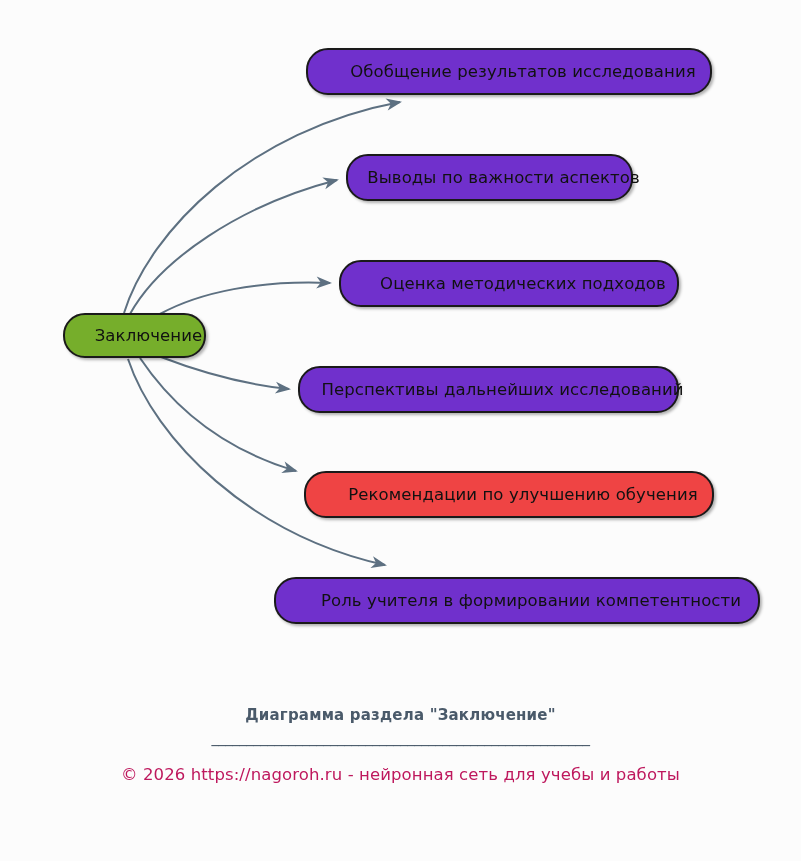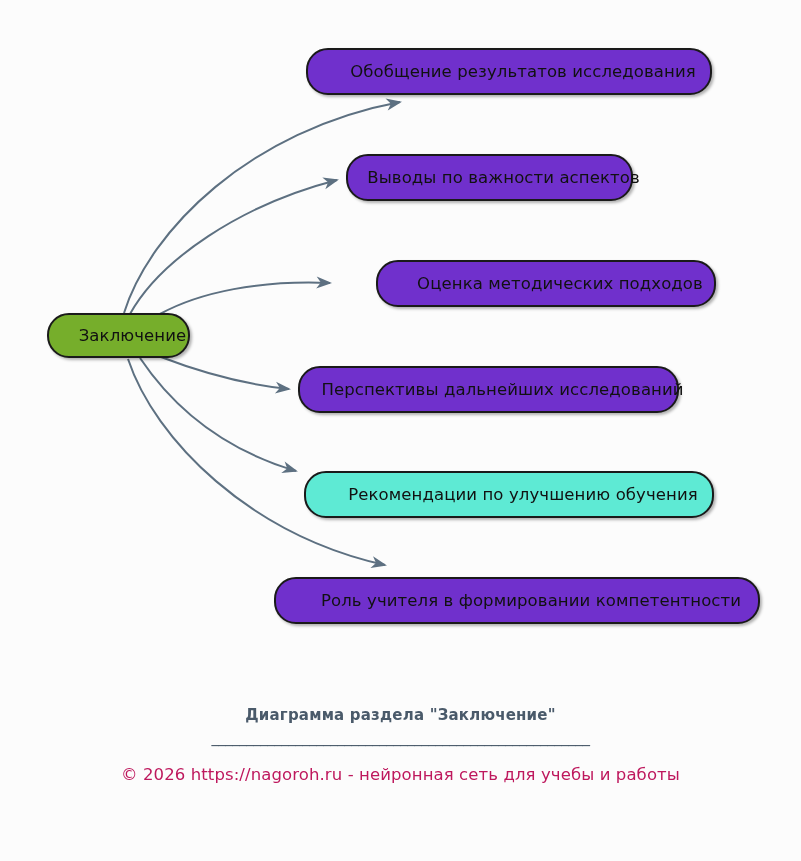--- a/index.html
+++ b/index.html
@@ -36,20 +36,21 @@
     color: #111111;
     font-size: 16.5px;
     font-family: "DejaVu Sans", sans-serif;
     letter-spacing: 0.1px;
     white-space: nowrap;
     box-shadow: 2px 2px 3px rgba(0,0,0,0.30);
     padding-left: 28px;
   }
   .node-root {
     background: #76ae2b;
+    margin-left: 16px;
   }
   .node-leaf {
     background: #7030cc;
   }
   .footer {
     position: absolute;
     left: 0;
     width: 801px;
     text-align: center;
   }
@@ -105,29 +106,29 @@
   </div>
 
   <div class="node node-leaf" style="left: 306px; top: 48px; width: 406px; height: 47px; background: rgb(112, 48, 204); border-color: rgb(26, 26, 26);">
     <span>Обобщение результатов исследования</span>
   </div>
 
   <div class="node node-leaf" style="left: 346px; top: 154px; width: 287px; height: 47px; background: rgb(112, 48, 204); border-color: rgb(26, 26, 26);">
     <span>Выводы по важности аспектов</span>
   </div>
 
-  <div class="node node-leaf" style="left: 339px; top: 260px; width: 340px; height: 47px; background: rgb(112, 48, 204); border-color: rgb(26, 26, 26); margin-left: 37px;">
+  <div class="node node-leaf" style="left: 339px; top: 260px; width: 340px; height: 47px; background: rgb(112, 48, 204); border-color: rgb(26, 26, 26);">
     <span>Оценка методических подходов</span>
   </div>
 
   <div class="node node-leaf" style="left: 298px; top: 366px; width: 381px; height: 47px; background: rgb(112, 48, 204); border-color: rgb(26, 26, 26);">
     <span>Перспективы дальнейших исследований</span>
   </div>
 
-  <div class="node node-leaf" style="left: 304px; top: 471px; width: 410px; height: 47px; background: #5eead4; border-color: rgb(26, 26, 26);">
+  <div class="node node-leaf" style="left: 304px; top: 471px; width: 410px; height: 47px; background: #ef4444; border-color: rgb(26, 26, 26);">
     <span>Рекомендации по улучшению обучения</span>
   </div>
 
   <div class="node node-leaf" style="left: 266px; top: 577px; width: 486px; height: 47px; background: rgb(112, 48, 204); border-color: rgb(26, 26, 26); margin-left: 8px;">
     <span>Роль учителя в формировании компетентности</span>
   </div>
 
   <div class="footer footer-title">Диаграмма раздела "Заключение"</div>
   <div class="footer footer-rule">______________________________________________________</div>
   <div class="footer footer-credit">© 2026 https://nagoroh.ru - нейронная сеть для учебы и работы</div>

